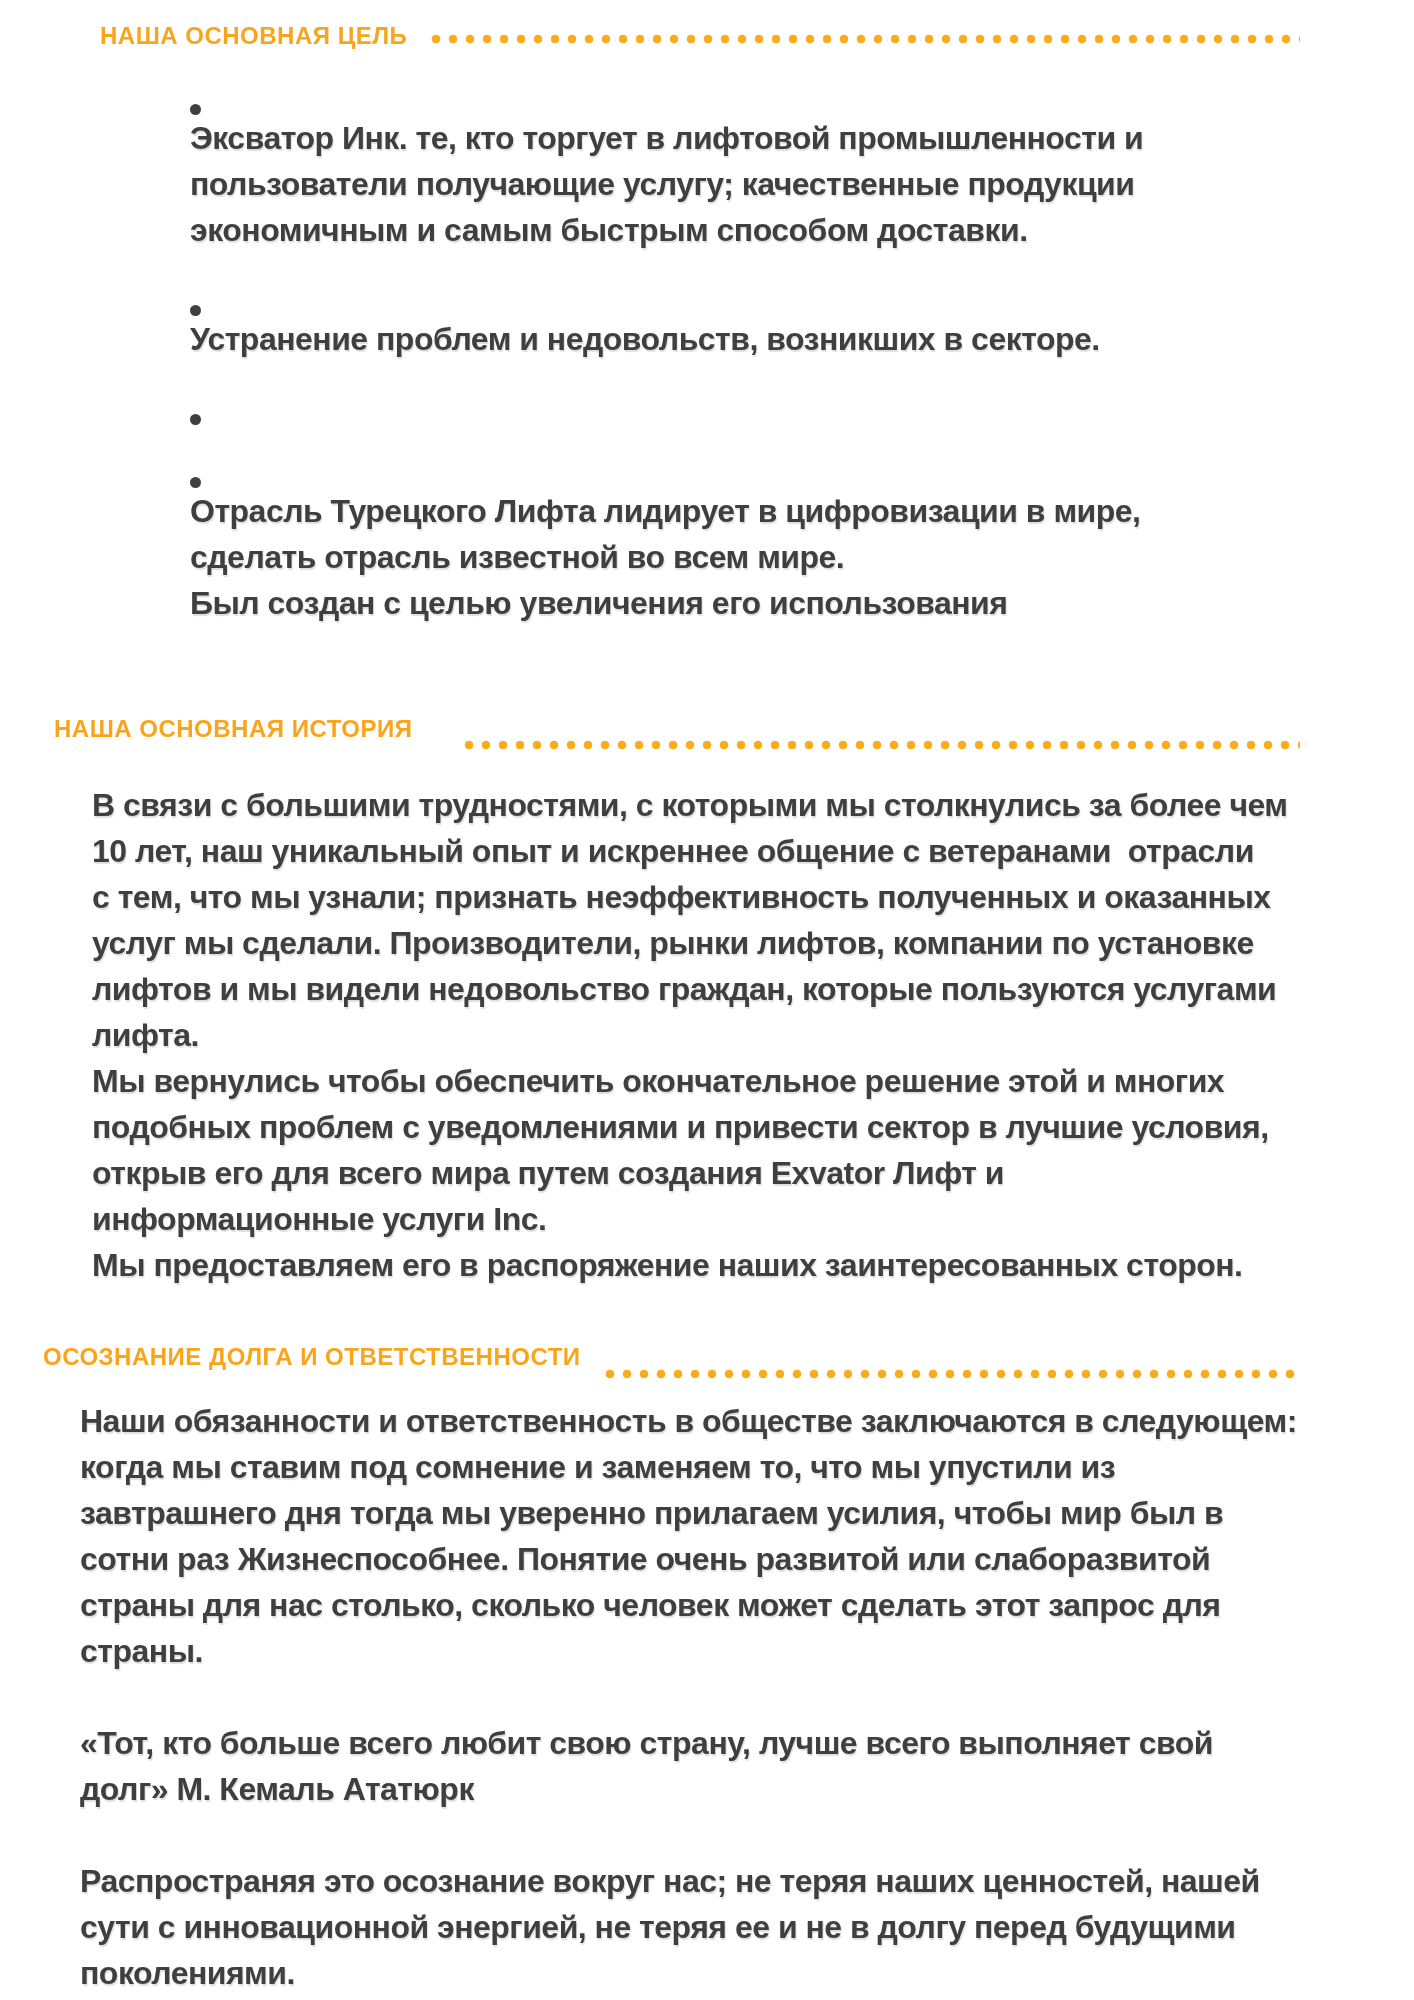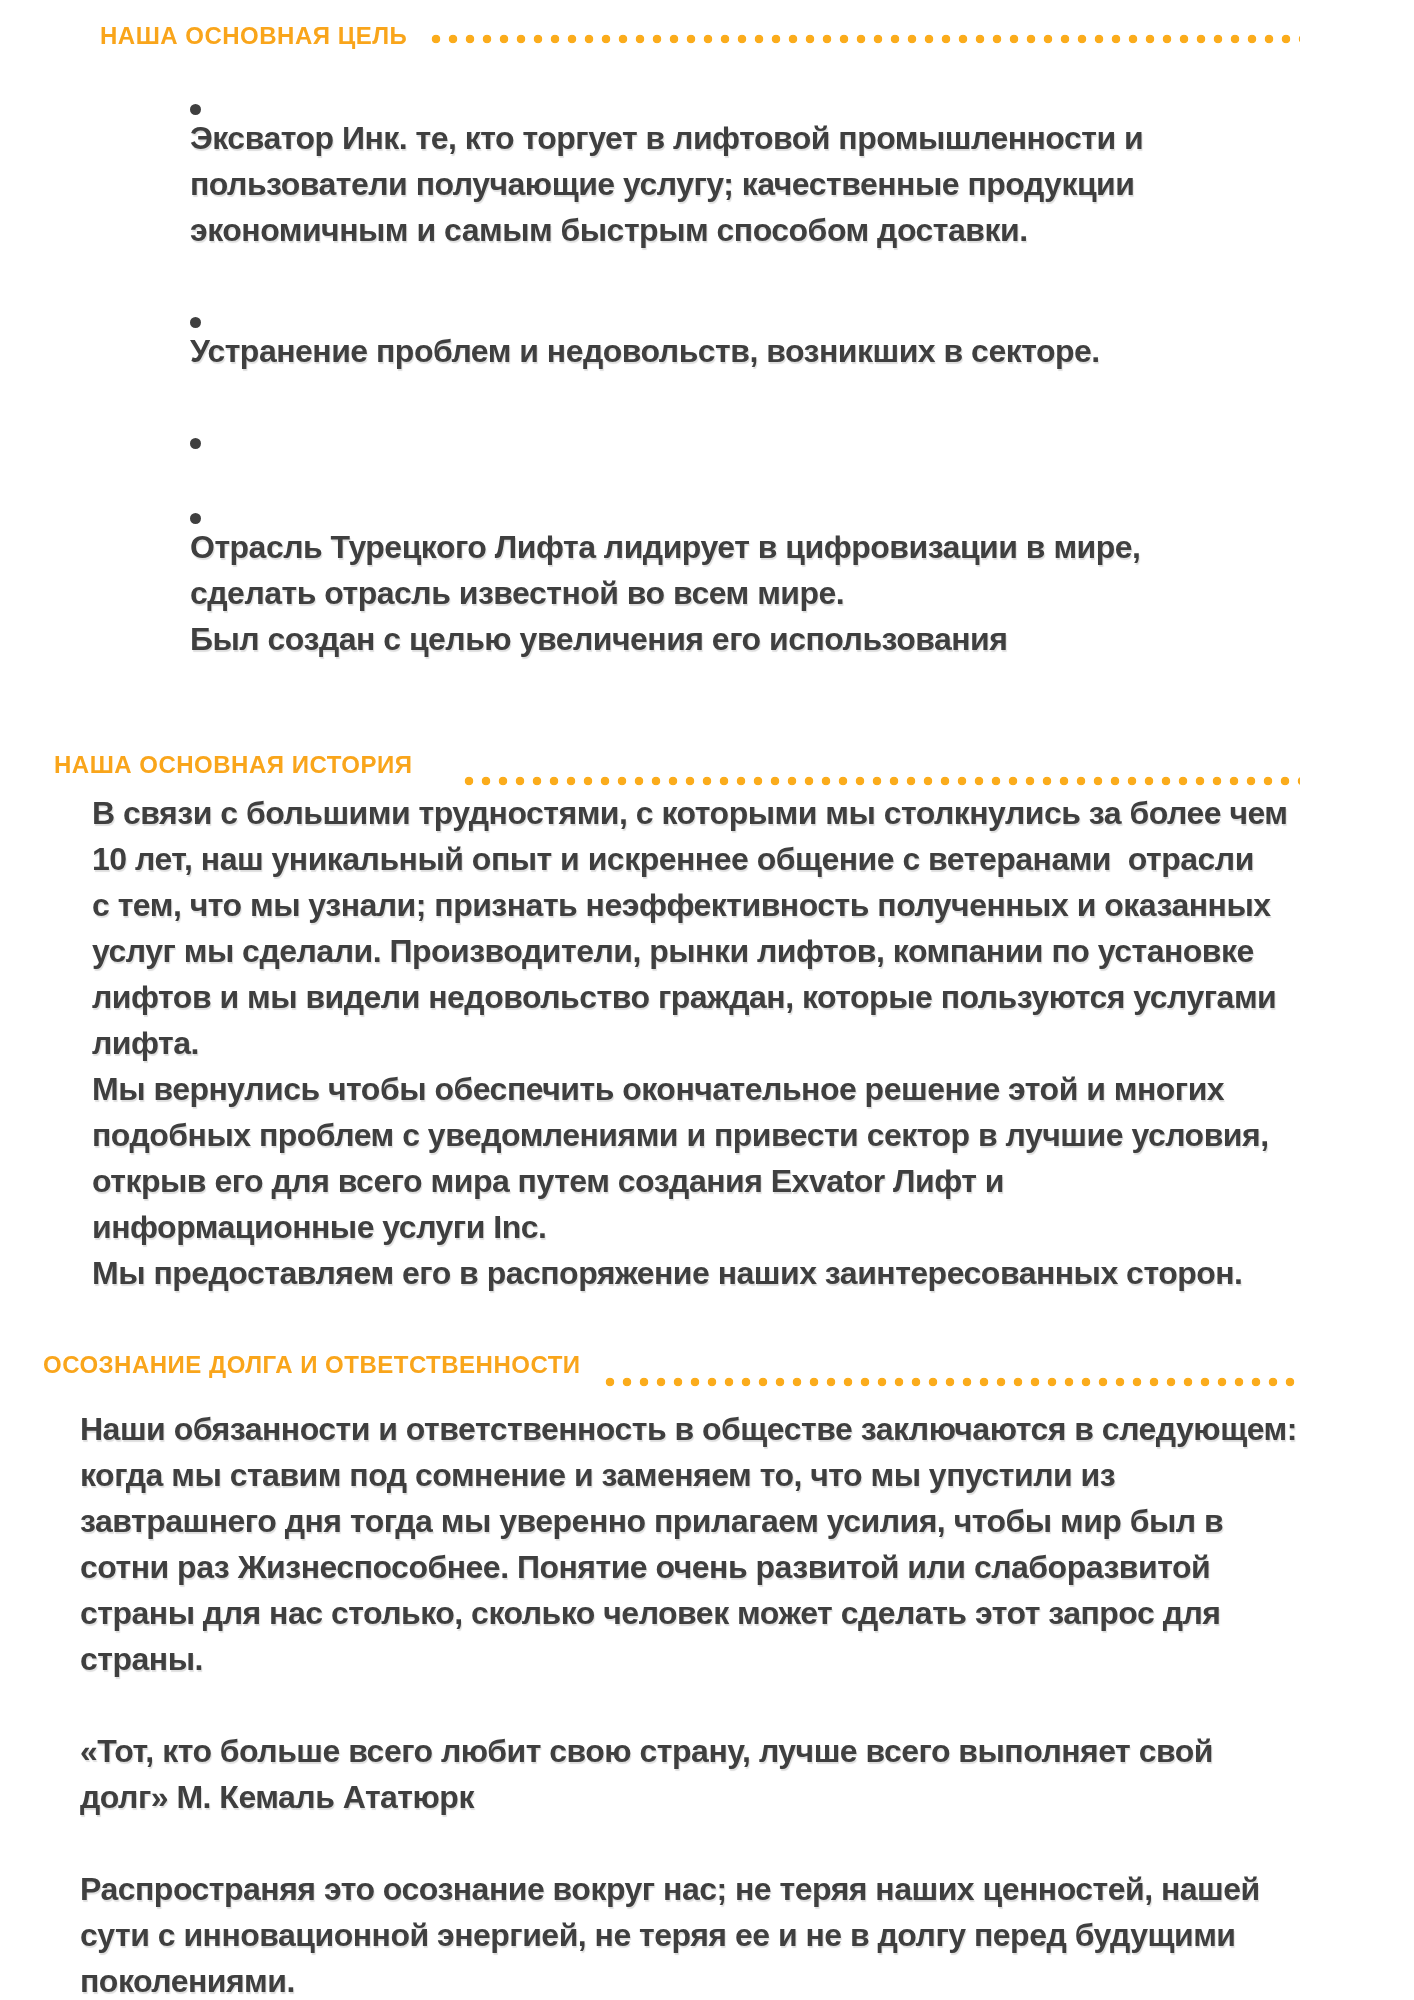--- a/index.html
+++ b/index.html
@@ -52,30 +52,30 @@
     white-space:pre-wrap;
   }
   
   ul.bullets{
     list-style:none;
     margin:34px 0 0 190px;
     padding:0;
     width:1120px;
   }
   ul.bullets li{display:flex;flex-direction:column;}
-  ul.bullets li + li{margin-top:44px;}
+  ul.bullets li + li{margin-top:32px;}
   .bullet-dot{
     flex:0 0 auto;
     width:11px;height:11px;
     border-radius:50%;
     background:var(--body-color,#3F3F3F);
     margin:20px 14px 0 0;
   }
   
-  .para-story{margin:12px 0 0 92px;width:1290px;}
+  .para-story{margin:40px 0 0 92px;width:1290px;}
   .para-duty{margin:27px 0 0 80px;width:1300px;}
 </style>
 </head>
 <body>
 
 <div class="page">
 
   <div class="section">
     <div class="heading-row h1-row">
       <span>НАША ОСНОВНАЯ ЦЕЛЬ</span>

